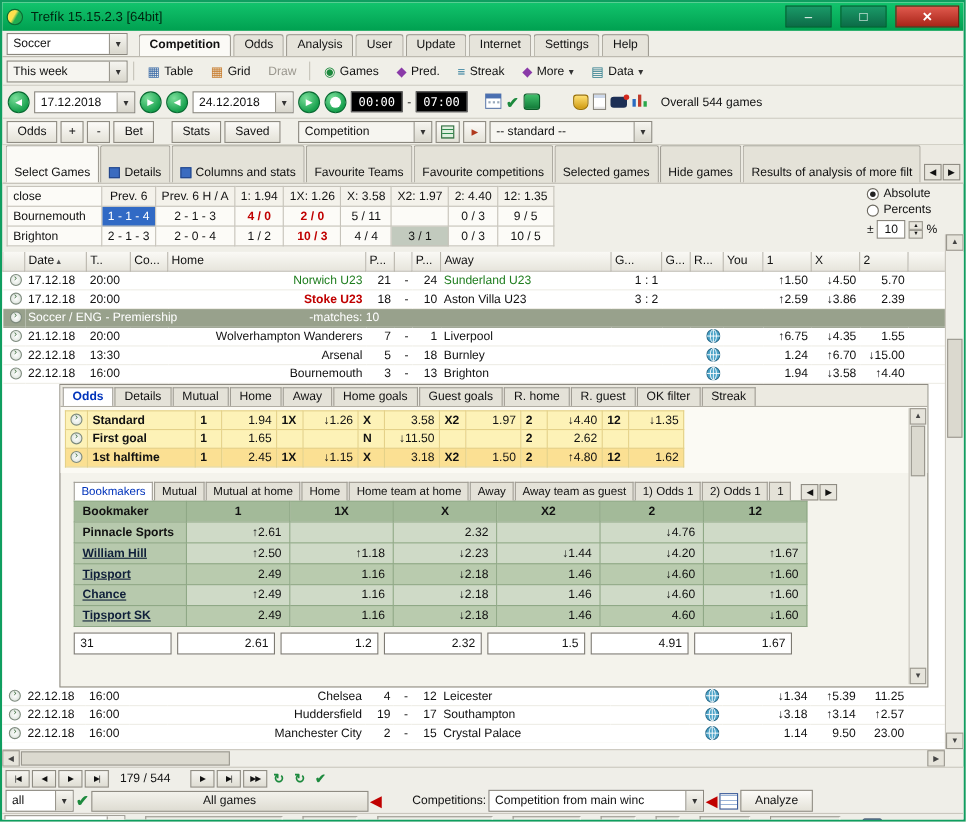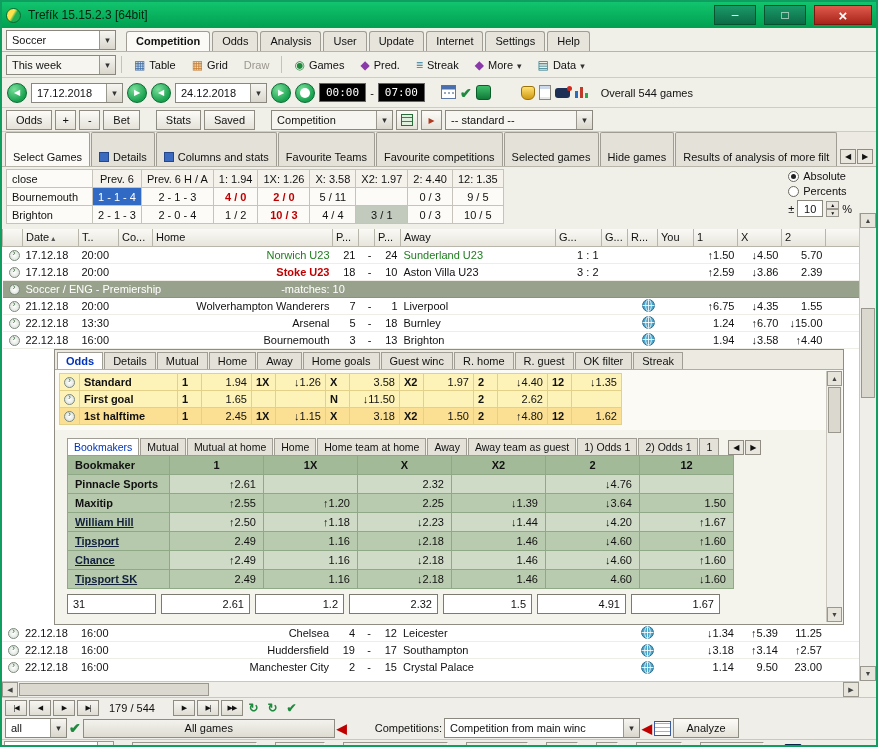--- a/index.html
+++ b/index.html
@@ -528,21 +528,21 @@
       </table>
 
     <div class="panel">
       <div class="ptabs">
         <span class="ptab active">Odds</span>
         <span class="ptab">Details</span>
         <span class="ptab">Mutual</span>
         <span class="ptab">Home</span>
         <span class="ptab">Away</span>
         <span class="ptab">Home goals</span>
-        <span class="ptab">Guest winc</span>
+        <span class="ptab">Guest goals</span>
         <span class="ptab">R. home</span>
         <span class="ptab">R. guest</span>
         <span class="ptab">OK filter</span>
         <span class="ptab">Streak</span>
       </div>
       <div class="oddsarea">
         <table class="otable">
           <tbody>
               <tr>
             <td class="oic"><span class="exp"></span></td>
@@ -624,29 +624,20 @@
         </tr>
         <tr class="lt">
           <td class="bname"><span>Pinnacle Sports</span></td>
           <td class="bval">↑2.61</td>
           <td class="bval"></td>
           <td class="bval">2.32</td>
           <td class="bval"></td>
           <td class="bval">↓4.76</td>
           <td class="bval"></td>
         </tr>
-        <tr class="dk">
-          <td class="bname"><span>Maxitip</span></td>
-          <td class="bval">↑2.55</td>
-          <td class="bval">↑1.20</td>
-          <td class="bval">2.25</td>
-          <td class="bval">↓1.39</td>
-          <td class="bval">↓3.64</td>
-          <td class="bval">1.50</td>
-        </tr>
         <tr class="lt">
           <td class="bname link"><span>William Hill</span></td>
           <td class="bval">↑2.50</td>
           <td class="bval">↑1.18</td>
           <td class="bval">↓2.23</td>
           <td class="bval">↓1.44</td>
           <td class="bval">↓4.20</td>
           <td class="bval">↑1.67</td>
         </tr>
         <tr class="dk">

